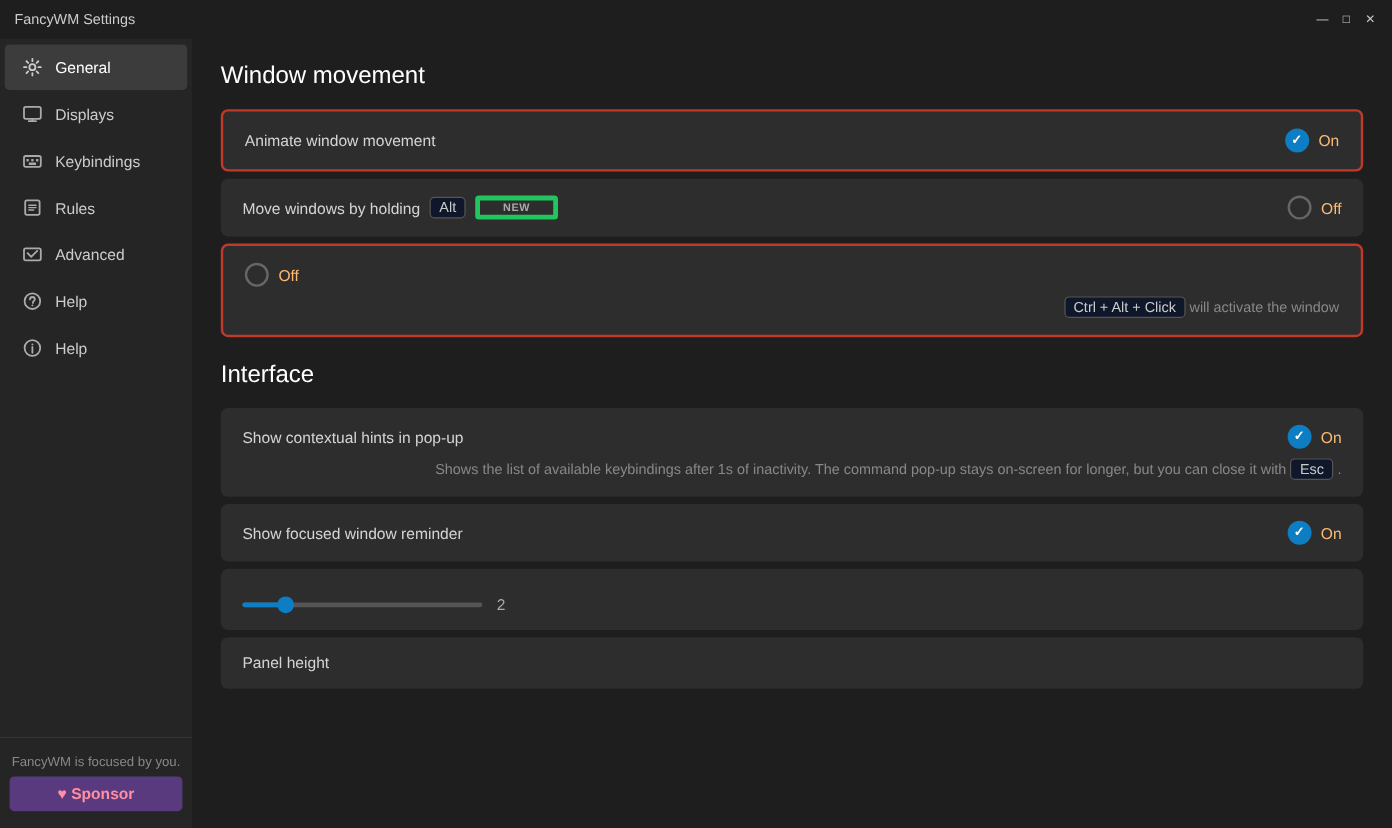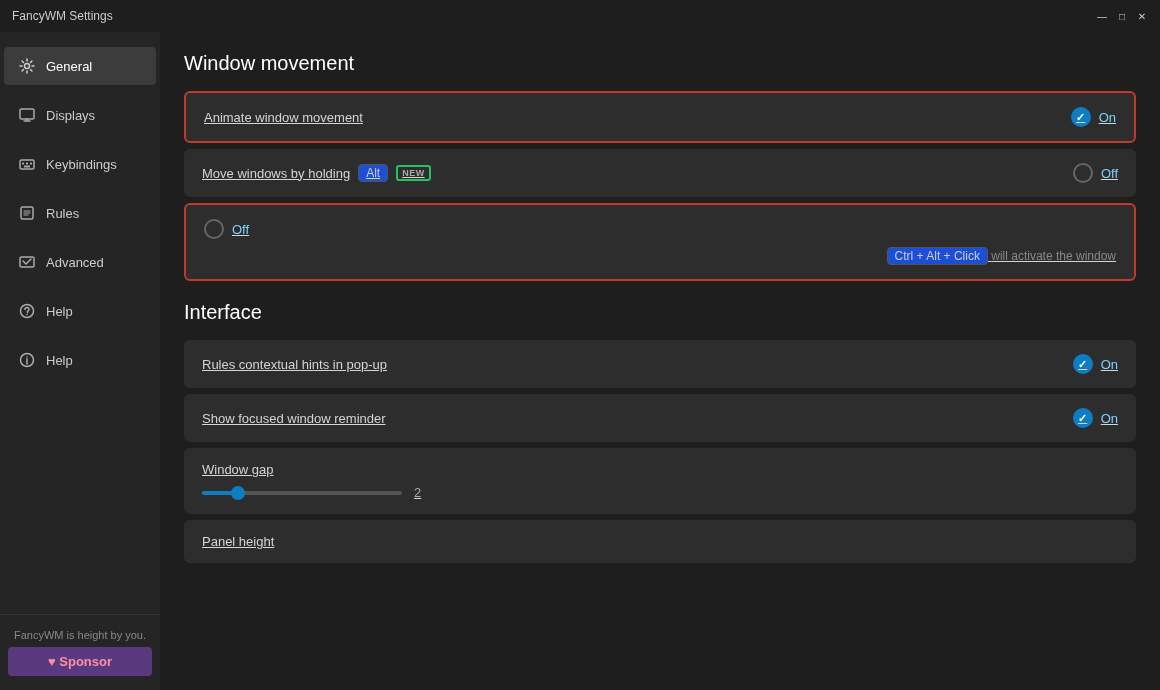--- a/index.html
+++ b/index.html
@@ -60,21 +60,21 @@
     .sidebar-nav {
       flex: 1;
     }
     .sidebar-item {
       display: flex;
       align-items: center;
       gap: 10px;
       padding: 10px 14px;
       cursor: pointer;
       border-radius: 4px;
-      margin: 11px 4px;
+      margin: 1px 4px;
       font-size: 13px;
       color: #cccccc;
     }
     .sidebar-item.active {
       background: #3c3c3c;
       color: #ffffff;
     }
     .sidebar-icon {
       width: 18px;
       height: 18px;
@@ -134,48 +134,47 @@
       font-size: 20px;
       font-weight: 400;
       color: #ffffff;
       margin-bottom: 16px;
     }
     .card {
       background: #2d2d2d;
       border-radius: 6px;
       margin-bottom: 6px;
       padding: 14px 18px;
-      text-decoration: underline;
     }
     .card.highlighted {
       border: 2px solid #c0392b;
     }
     .card-row {
       display: flex;
       align-items: center;
       justify-content: space-between;
     }
     .card-label {
       font-size: 13px;
       color: #d4d4d4;
       display: flex;
       align-items: center;
       gap: 8px;
     }
     .badge-new {
       font-size: 9px;
       font-weight: 700;
       color: #aaa;
-      border: 2px solid #22c55e;
+      border: 4px solid #22c55e;
       border-radius: 3px;
-      padding: 1px 4px;
+      padding: 1px 19px;
       letter-spacing: 0.5px;
     }
     .key-chip {
-      background: #1d4ed8;
+      background: #0f172a;
       border: 1px solid #555;
       border-radius: 4px;
       font-size: 12px;
       color: #ccc;
       padding: 1px 7px;
       display: inline-block;
     }
     .card-sub {
       font-size: 12px;
       color: #888;
@@ -183,21 +182,21 @@
       text-align: right;
     }
     .toggle-group {
       display: flex;
       align-items: center;
       gap: 8px;
       flex-shrink: 0;
     }
     .toggle-label {
       font-size: 13px;
-      color: #7dd3fc;
+      color: #fdba74;
     }
     .toggle-circle {
       width: 20px;
       height: 20px;
       border-radius: 50%;
       border: 2px solid #666;
       background: transparent;
       display: flex;
       align-items: center;
       justify-content: center;
@@ -349,21 +348,21 @@
             <circle cx="8" cy="8" r="6.5" stroke="#aaa" stroke-width="1.5"></circle>
             <path d="M8 7v5" stroke="#aaa" stroke-width="1.5" stroke-linecap="round"></path>
             <circle cx="8" cy="5" r="0.8" fill="#aaa"></circle>
           </svg>
         </span>
         <span class="sidebar-item-label">Help</span>
       </div>
     </nav>
 
     <div class="sidebar-bottom">
-      <p class="powered-text">FancyWM is height by you.</p>
+      <p class="powered-text">FancyWM is focused by you.</p>
       <button class="sponsor-btn">♥  Sponsor</button>
     </div>
   </div>
 
   <div class="content">
 
     <h2 class="section-title">Window movement</h2>
 
     <div class="card highlighted">
       <div class="card-row">
@@ -401,44 +400,48 @@
       <div class="card-sub">
         <span class="key-chip">Ctrl + Alt + Click</span>
         <span> will activate the window</span>
       </div>
     </div>
 
     <h2 class="section-title" style="margin-top: 20px;">Interface</h2>
 
     <div class="card">
       <div class="card-row">
-        <span class="card-label">Rules contextual hints in pop-up</span>
+        <span class="card-label">Show contextual hints in pop-up</span>
         <div class="toggle-group">
           <div class="toggle-circle on">
             <span class="checkmark">✓</span>
           </div>
           <span class="toggle-label">On</span>
         </div>
+      </div>
+      <div class="card-sub">
+        <span>Shows the list of available keybindings after 1s of inactivity. The command pop-up stays on-screen for longer, but you can close it with </span>
+        <span class="key-chip">Esc</span>
+        <span>.</span>
       </div>
     </div>
 
     <div class="card">
       <div class="card-row">
         <span class="card-label">Show focused window reminder</span>
         <div class="toggle-group">
           <div class="toggle-circle on">
             <span class="checkmark">✓</span>
           </div>
           <span class="toggle-label">On</span>
         </div>
       </div>
     </div>
 
     <div class="card">
-      <span class="card-label">Window gap</span>
       <div class="slider-row">
         <div class="slider-track">
           <div class="slider-fill"></div>
           <div class="slider-thumb"></div>
         </div>
         <span class="slider-value">2</span>
       </div>
     </div>
 
     <div class="card">

